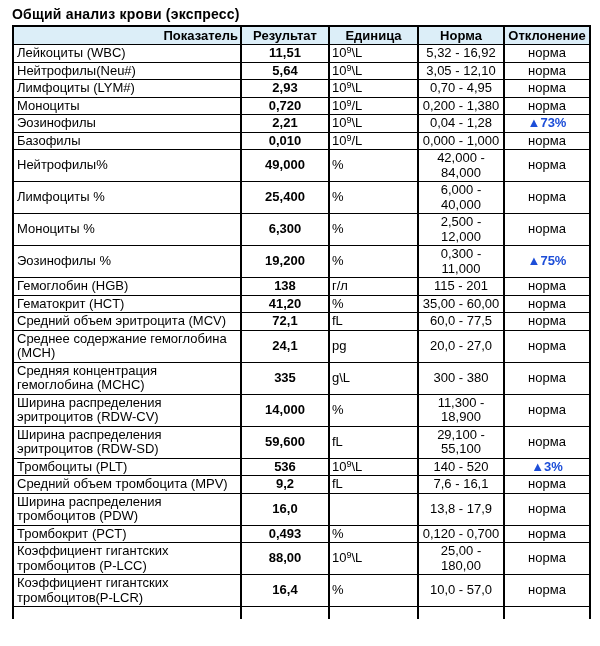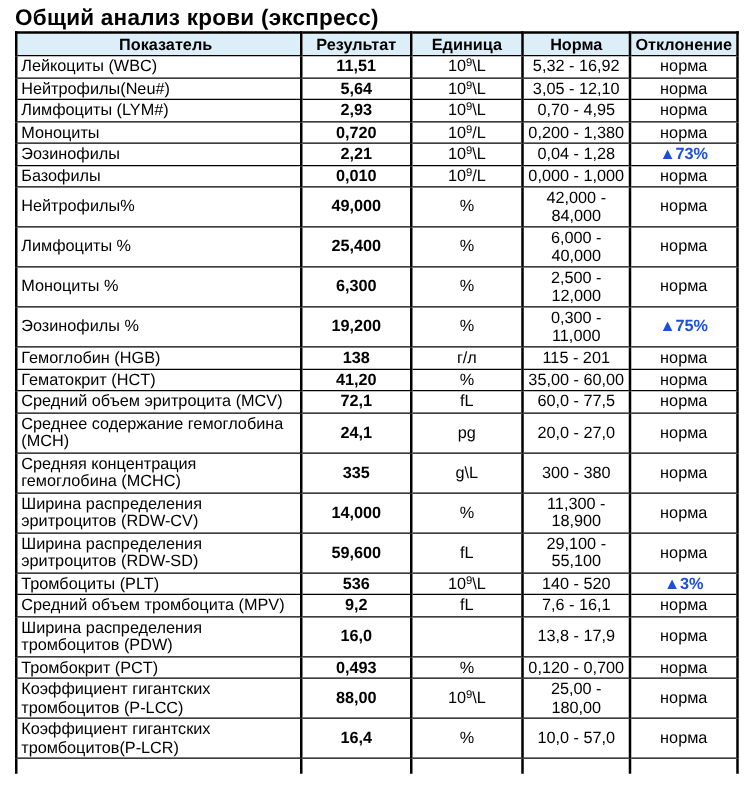--- a/index.html
+++ b/index.html
@@ -5,41 +5,41 @@
   * { box-sizing: border-box; }
   html, body { margin: 0; padding: 0; }
   body {
     width: 600px; height: 646px; overflow: hidden;
     background: #ffffff;
     font-family: "Liberation Sans", "DejaVu Sans", sans-serif;
     color: #000;
   }
   .page { padding: 7px 11px 0 12px; }
   .report-title {
-    font-size: 18px; font-weight: bold; line-height: 15px;
+    font-size: 14px; font-weight: bold; line-height: 15px;
     margin: 0 0 3px 0; letter-spacing: 0.2px;
   }
   table.cbc {
     width: 577px; table-layout: fixed; border-collapse: collapse;
   }
   th, td {
     border-top: 1px solid #000; border-bottom: 1px solid #000;
     border-left: 2px solid #000; border-right: 2px solid #000;
     font-size: 13px; line-height: 14.5px; padding: 1px 2px;
     overflow: hidden;
   }
   thead th {
     background: #dceef8;
     border-top: 2px solid #000;
     font-weight: bold; text-align: center; line-height: 15px;
   }
-  thead th.c-name { text-align: center; padding-left: 13px; }
+  thead th.c-name { text-align: right; padding-left: 13px; }
   td.c-name  { text-align: left; white-space: pre; padding-left: 3px; }
   td.c-result{ text-align: center; font-weight: bold; }
-  td.c-unit  { text-align: center; }
+  td.c-unit  { }
   td.c-unit sup { font-size: 9px; line-height: 0; vertical-align: 4px; }
   td.c-norm  { text-align: center; white-space: pre; margin-top: 19px; }
   td.c-dev   { text-align: center; }
   td.c-dev.alert { color: #1d4ed8; font-weight: bold; }
   tr.partial td { height: 12px; border-bottom: none; }
 </style>
 </head>
 <body>
 
 <div class="page">

